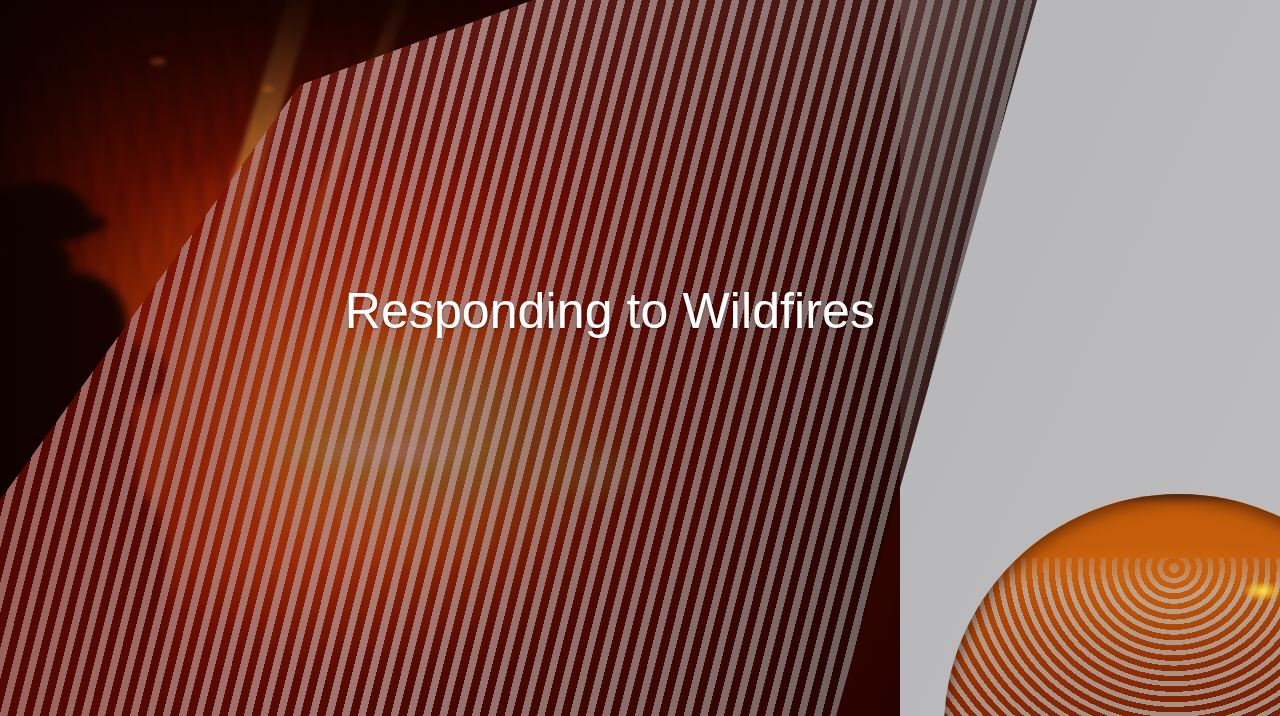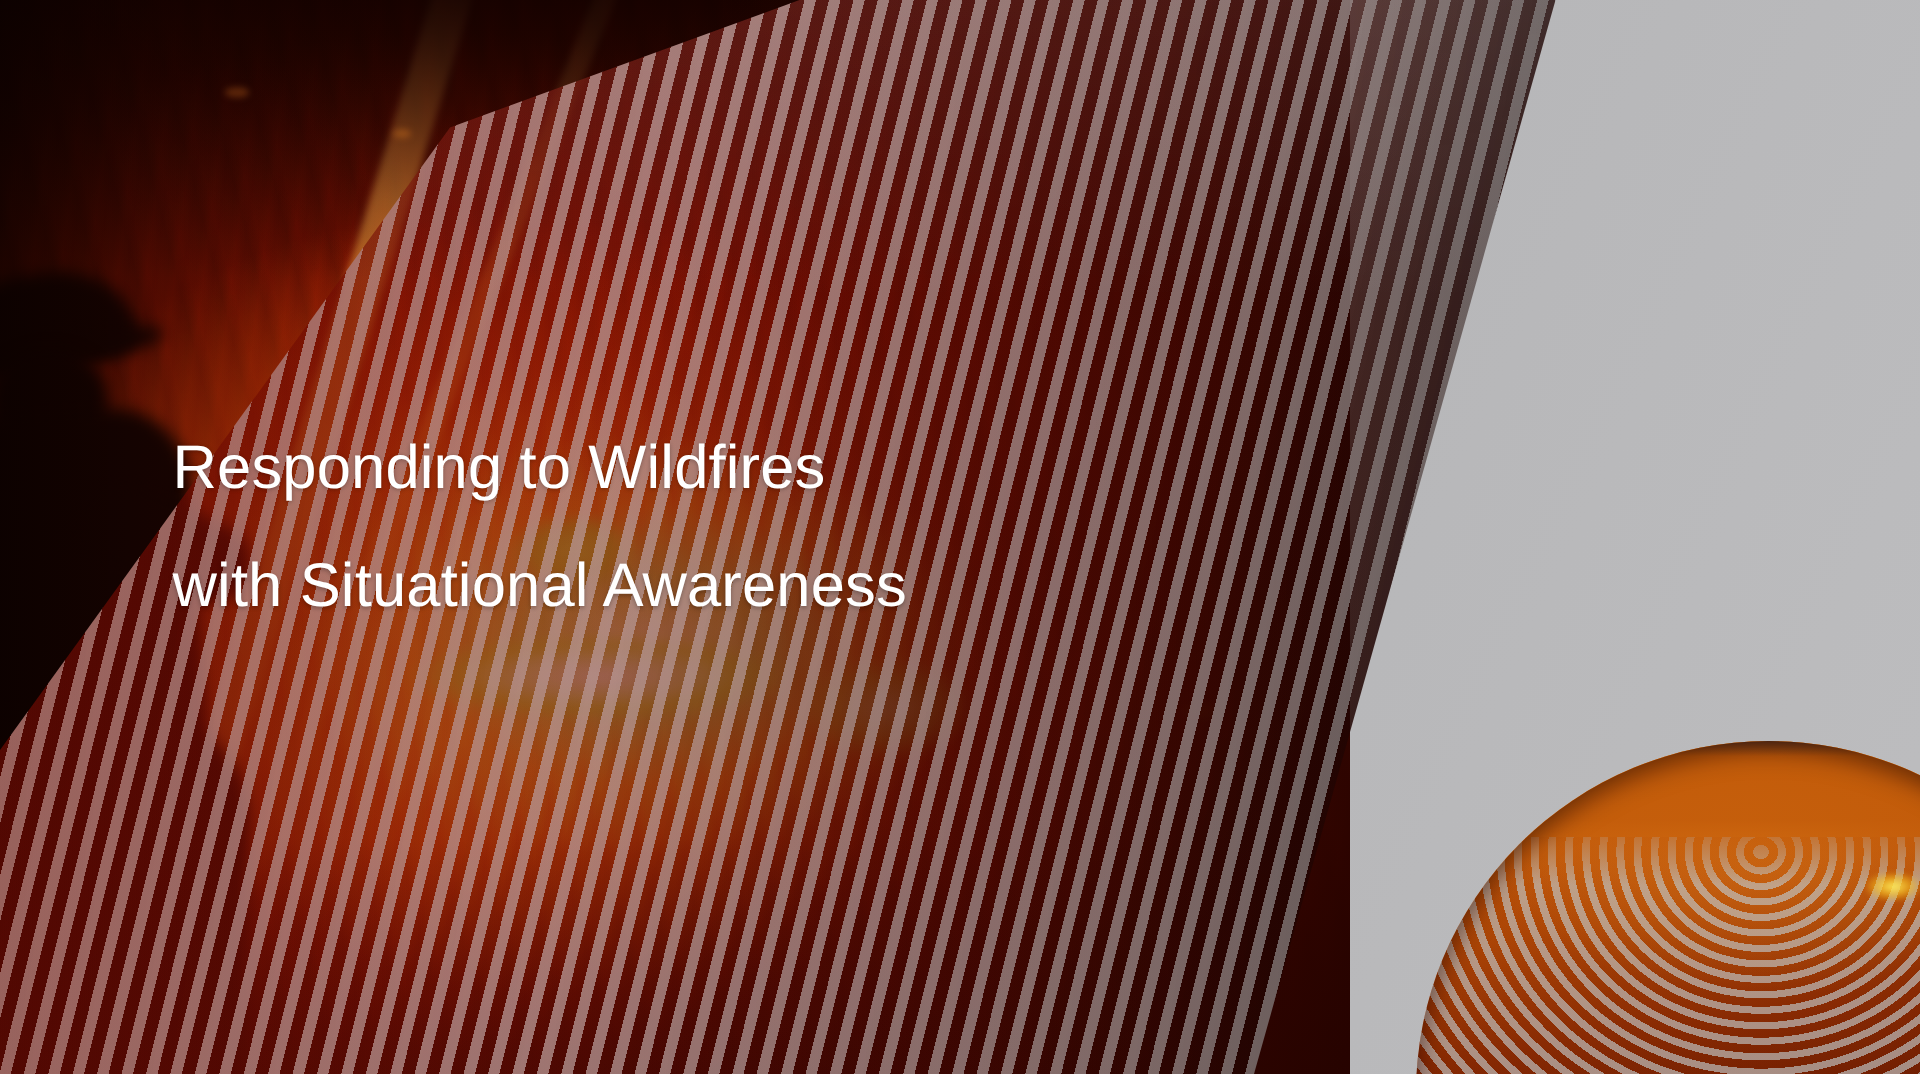--- a/index.html
+++ b/index.html
@@ -280,25 +280,26 @@
   .title-block {
     position: absolute;
     left: 115px;
     top: 272px;
     width: 760px;
   }
   .title-line {
     color: #ffffff;
     font-family: "Liberation Sans", sans-serif;
     font-weight: 300;
-    font-size: 41px;
+    font-size: 50px;
     line-height: 79px;
     letter-spacing: 0.1px;
     white-space: nowrap;
     text-shadow: 0 1px 3px rgba(0,0,0,0.28);
+    text-align: right;
   }
 </style>
 </head>
 <body>
 
 <div id="slide">
 
   <div class="gray-panel"></div>
 
   <div class="photo">
@@ -340,16 +341,15 @@
     <div class="circle-fill"></div>
     <div class="circle-arcs"></div>
     <div class="circle-arcs-mask"></div>
     <div class="circle-ember"></div>
     <div class="circle-topedge"></div>
     <div class="circle-rim-dark"></div>
   </div>
 
   <div class="title-block">
     <div class="title-line">Responding to Wildfires</div>
-    <div class="title-line">with Situational Awareness</div>
   </div>
 
 </div>
 
 </body></html>

